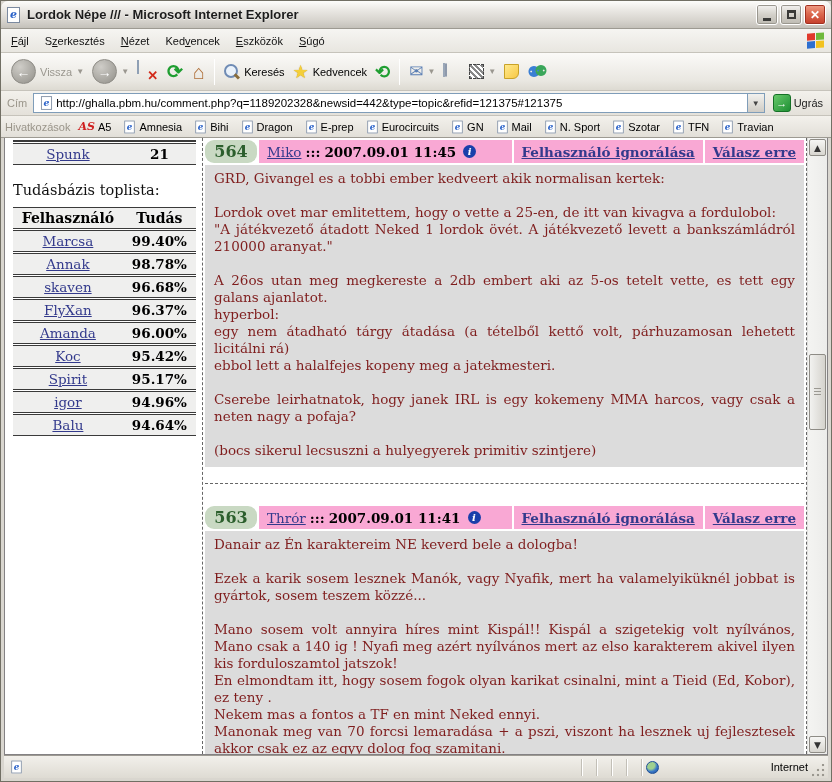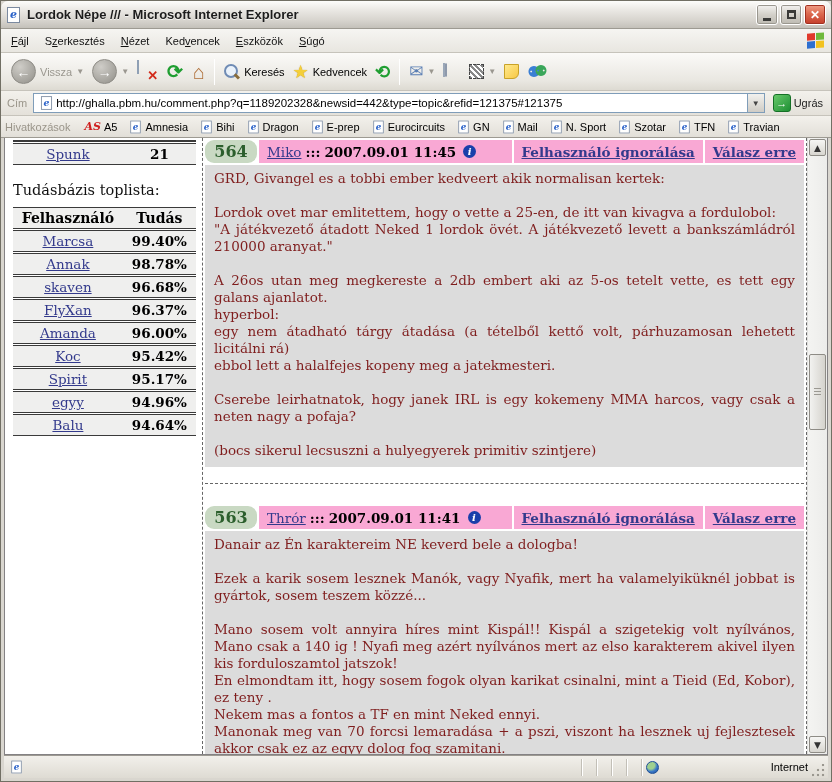--- a/index.html
+++ b/index.html
@@ -91,21 +91,21 @@
     color:#444; font-size:8px; }
   .go-btn { display:flex; align-items:center; gap:3px; padding:1px 4px; }
   .go-circle { width:18px; height:18px; border-radius:3px;
     background:linear-gradient(135deg,#67c96a,#1e8f34); border:1px solid #157026;
     color:#fff; display:flex; align-items:center; justify-content:center; font-weight:bold; }
   .go-lbl { color:#222; }
 
   
   .linksbar { height:22px; display:flex; align-items:center; padding:0 4px;
     background:linear-gradient(180deg,#f3f1ec,#e2dfd8); border-bottom:1px solid #9d9a92; gap:2px; }
-  .links-label { color:#9a958a; margin-right:6px; }
+  .links-label { color:#9a958a; }
   .link-item { display:flex; align-items:center; gap:3px; padding:1px 6px; color:#000; }
   .link-item .doc-icon { transform:scale(.8); }
   .as-logo { color:#cf1f1f; font:bold italic 11px "DejaVu Serif",serif; }
 
   
   .content { flex:1; margin:0 3px; background:#fff; border:1px solid #848284; border-top:none;
     position:relative; overflow:hidden; display:flex;
     font-family:"DejaVu Serif", serif; }
 
   .sidebar { width:197px; padding:2px 6px 0 8px; flex-shrink:0; }
@@ -361,21 +361,21 @@
             </tr>
             <tr>
               <td><a class="navlink" href="#">Koc</a></td>
               <td class="num">95.42%</td>
             </tr>
             <tr>
               <td><a class="navlink" href="#">Spirit</a></td>
               <td class="num">95.17%</td>
             </tr>
             <tr>
-              <td><a class="navlink" href="#">egyy</a></td>
+              <td><a class="navlink" href="#">igor</a></td>
               <td class="num">94.96%</td>
             </tr>
             <tr>
               <td><a class="navlink" href="#">Balu</a></td>
               <td class="num">94.64%</td>
             </tr>
           </tbody>
       </table>
     </div>
 

